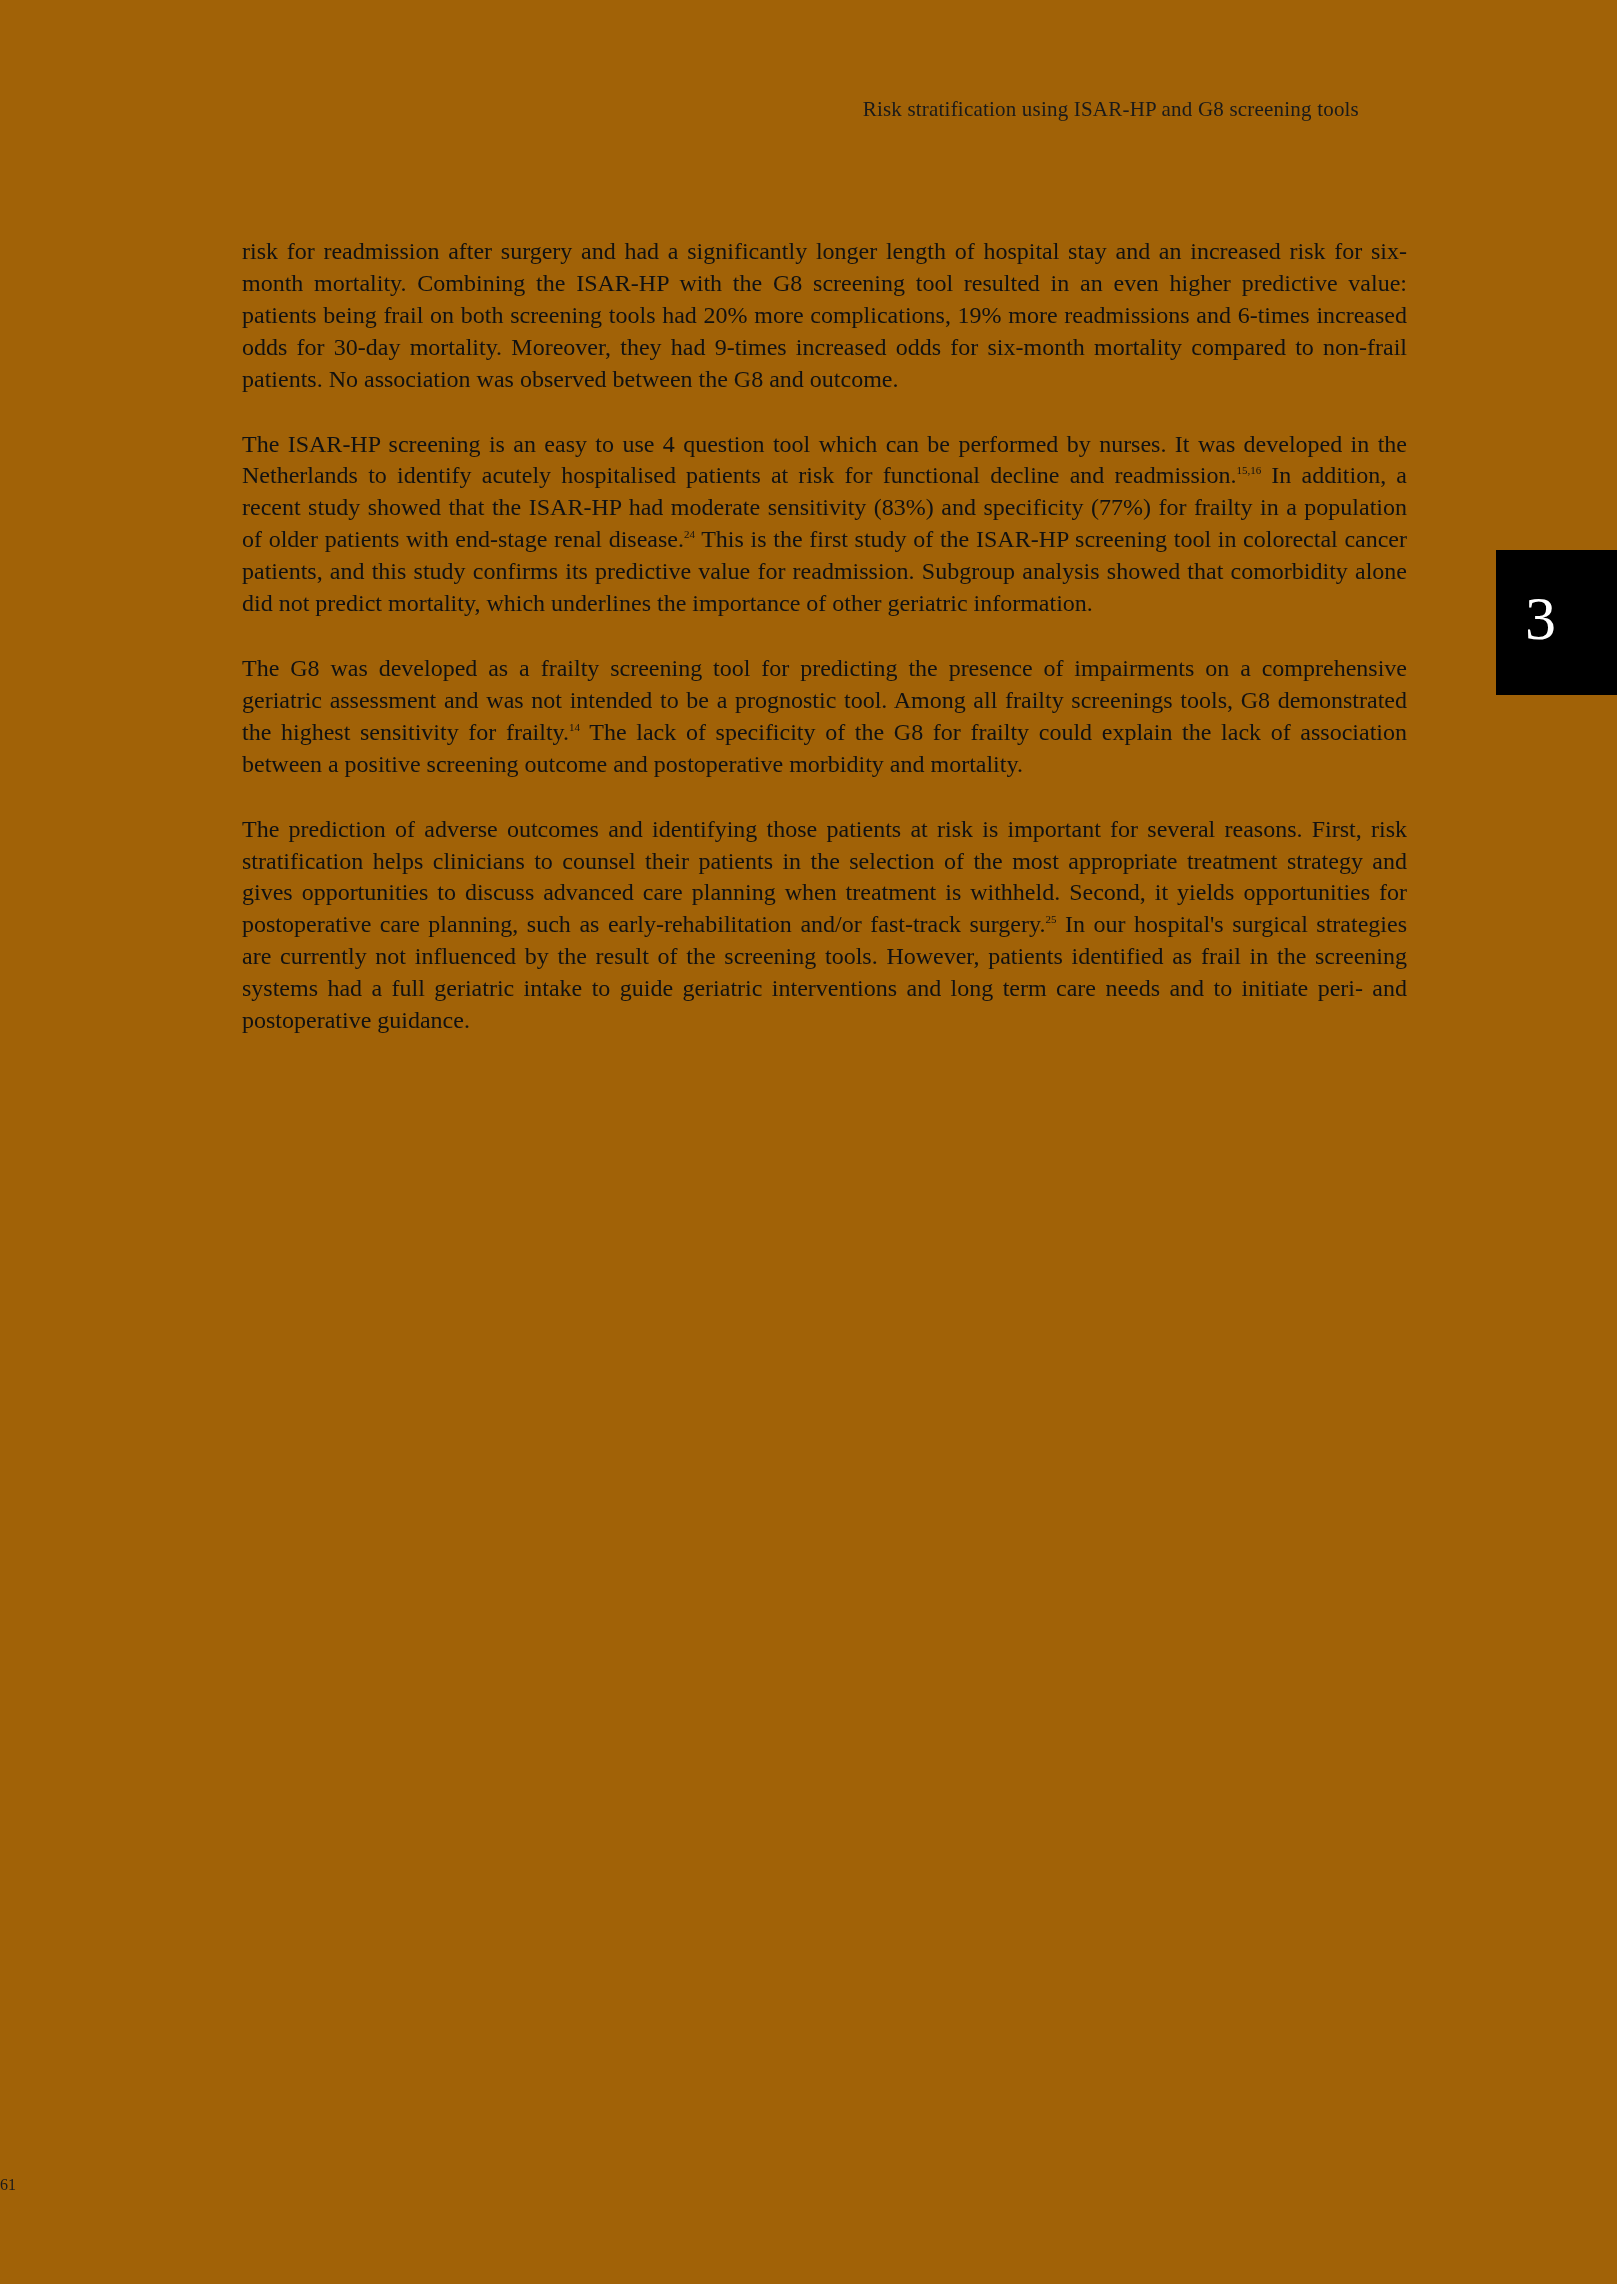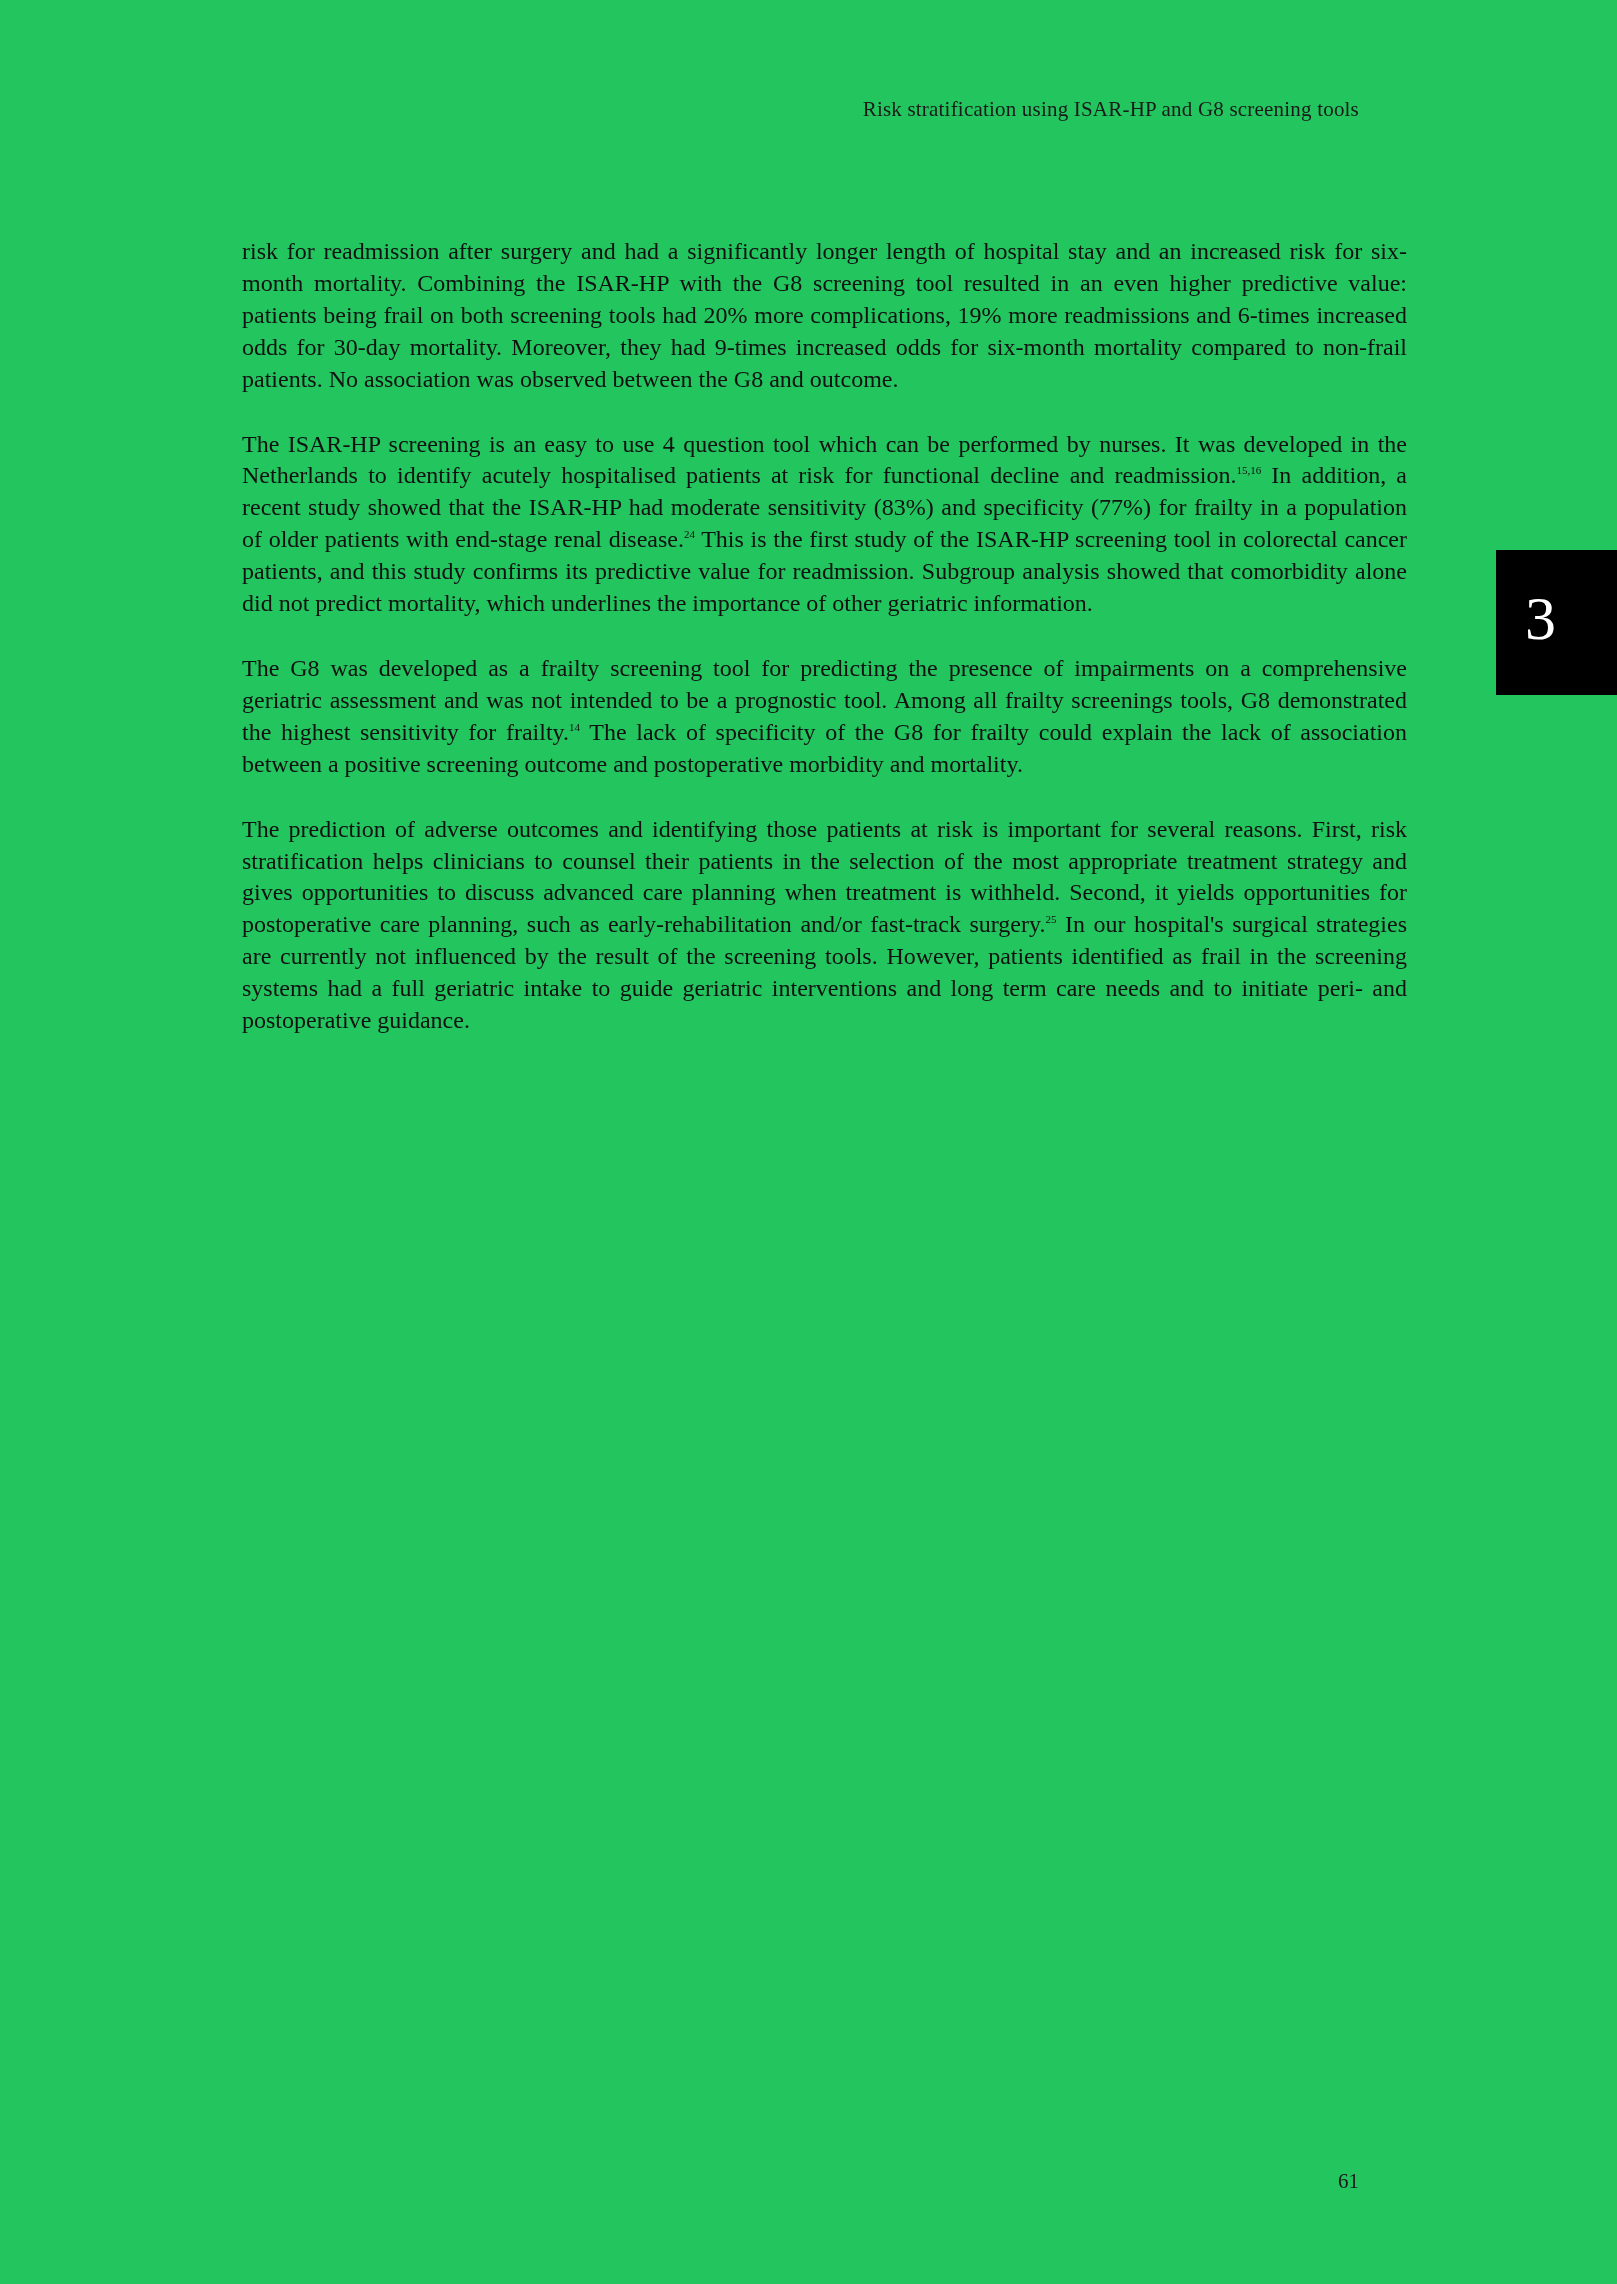--- a/index.html
+++ b/index.html
@@ -4,21 +4,21 @@
 <style>
   html, body {
     margin: 0;
     padding: 0;
     background: #ffffff;
   }
   .page {
     position: relative;
     width: 1618px;
     height: 2284px;
-    background: #22c55e;
+    background: #a16207;
     font-family: "Liberation Serif", serif;
     color: #111111;
     overflow: hidden;
   }
   .running-head {
     position: absolute;
     top: 97px;
     left: 0;
     right: 259px;
     text-align: right;
@@ -63,22 +63,21 @@
   sup {
     font-size: 11px;
     vertical-align: super;
     line-height: 0;
   }
   .folio {
     position: absolute;
     bottom: 90px;
     left: 0;
     right: 259px;
-    text-align: right;
-    font-size: 21px;
+    font-size: 16px;
     color: #1a1a1a;
   }
 </style>
 </head>
 <body>
 
 <div class="page">
 
   <div class="running-head">Risk stratification using ISAR-HP and G8 screening tools</div>
 

